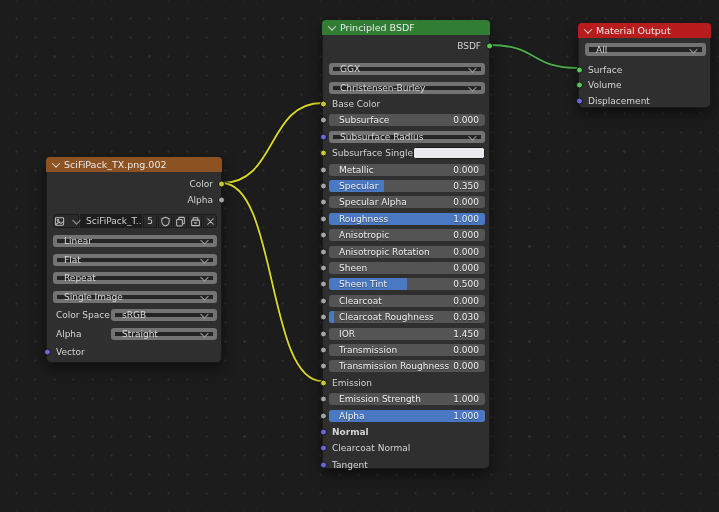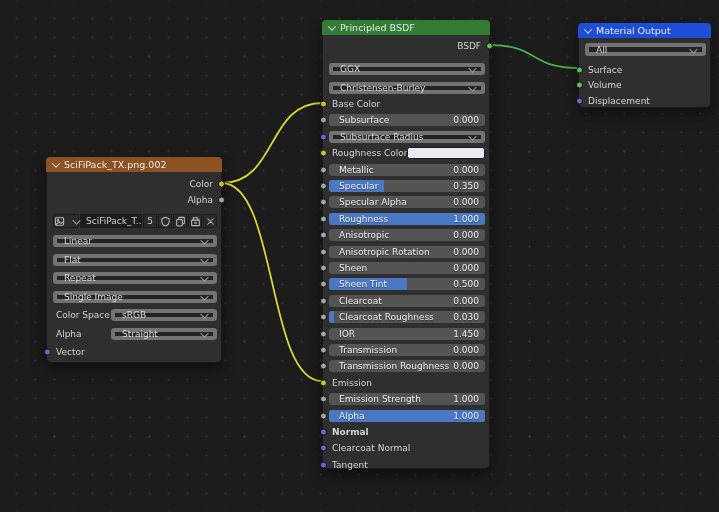--- a/index.html
+++ b/index.html
@@ -204,21 +204,21 @@
           <span class="sock in" style="background: rgb(165, 165, 165);"></span>
         </div>
         <div class="row" style="top: 109.8px;">
           <div class="dd">
             <span>Subsurface Radius</span>
             <span class="ddchev"></span>
           </div>
           <span class="sock in" style="background: rgb(104, 104, 216);"></span>
         </div>
         <div class="row colorrow" style="top: 126.2px;">
-          <span class="lab">Roughness Color</span>
+          <span class="lab">Subsurface Single</span>
           <span class="swatch" style="background: rgb(234, 234, 238);"></span>
           <span class="sock in" style="background: rgb(201, 201, 47);"></span>
         </div>
         <div class="row" style="top: 142.6px;">
           <div class="slider">
             <span class="fillbar" style="width: 0%;"></span>
             <span class="lab">Metallic</span>
             <span class="val">0.000</span>
           </div>
           <span class="sock in" style="background: rgb(165, 165, 165);"></span>
@@ -336,21 +336,21 @@
           </div>
           <span class="sock in" style="background: rgb(165, 165, 165);"></span>
         </div>
         <div class="row rowlab" style="top: 405px; font-weight: bold;"><span>Normal</span><span class="sock in" style="background: rgb(104, 104, 216);"></span></div>
         <div class="row rowlab" style="top: 421.4px;"><span>Clearcoat Normal</span><span class="sock in" style="background: rgb(104, 104, 216);"></span></div>
         <div class="row rowlab" style="top: 437.8px;"><span>Tangent</span><span class="sock in" style="background: rgb(104, 104, 216);"></span></div>
       </div>
   </section>
 
   <section class="node" id="node-out" style="left:578px;top:23px;width:133px;height:85px">
-    <header class="nhead" id="out-head" style="background: #1d4ed8;">
+    <header class="nhead" id="out-head" style="background: #b91c1c;">
       <span class="chev"></span>
       <span class="ntitle">Material Output</span>
     </header>
     <div id="out-body">
         <div class="row" style="top: 19px; height: 13px;">
           <div class="dd">
             <span>All</span>
             <span class="ddchev"></span>
           </div>
         </div>

